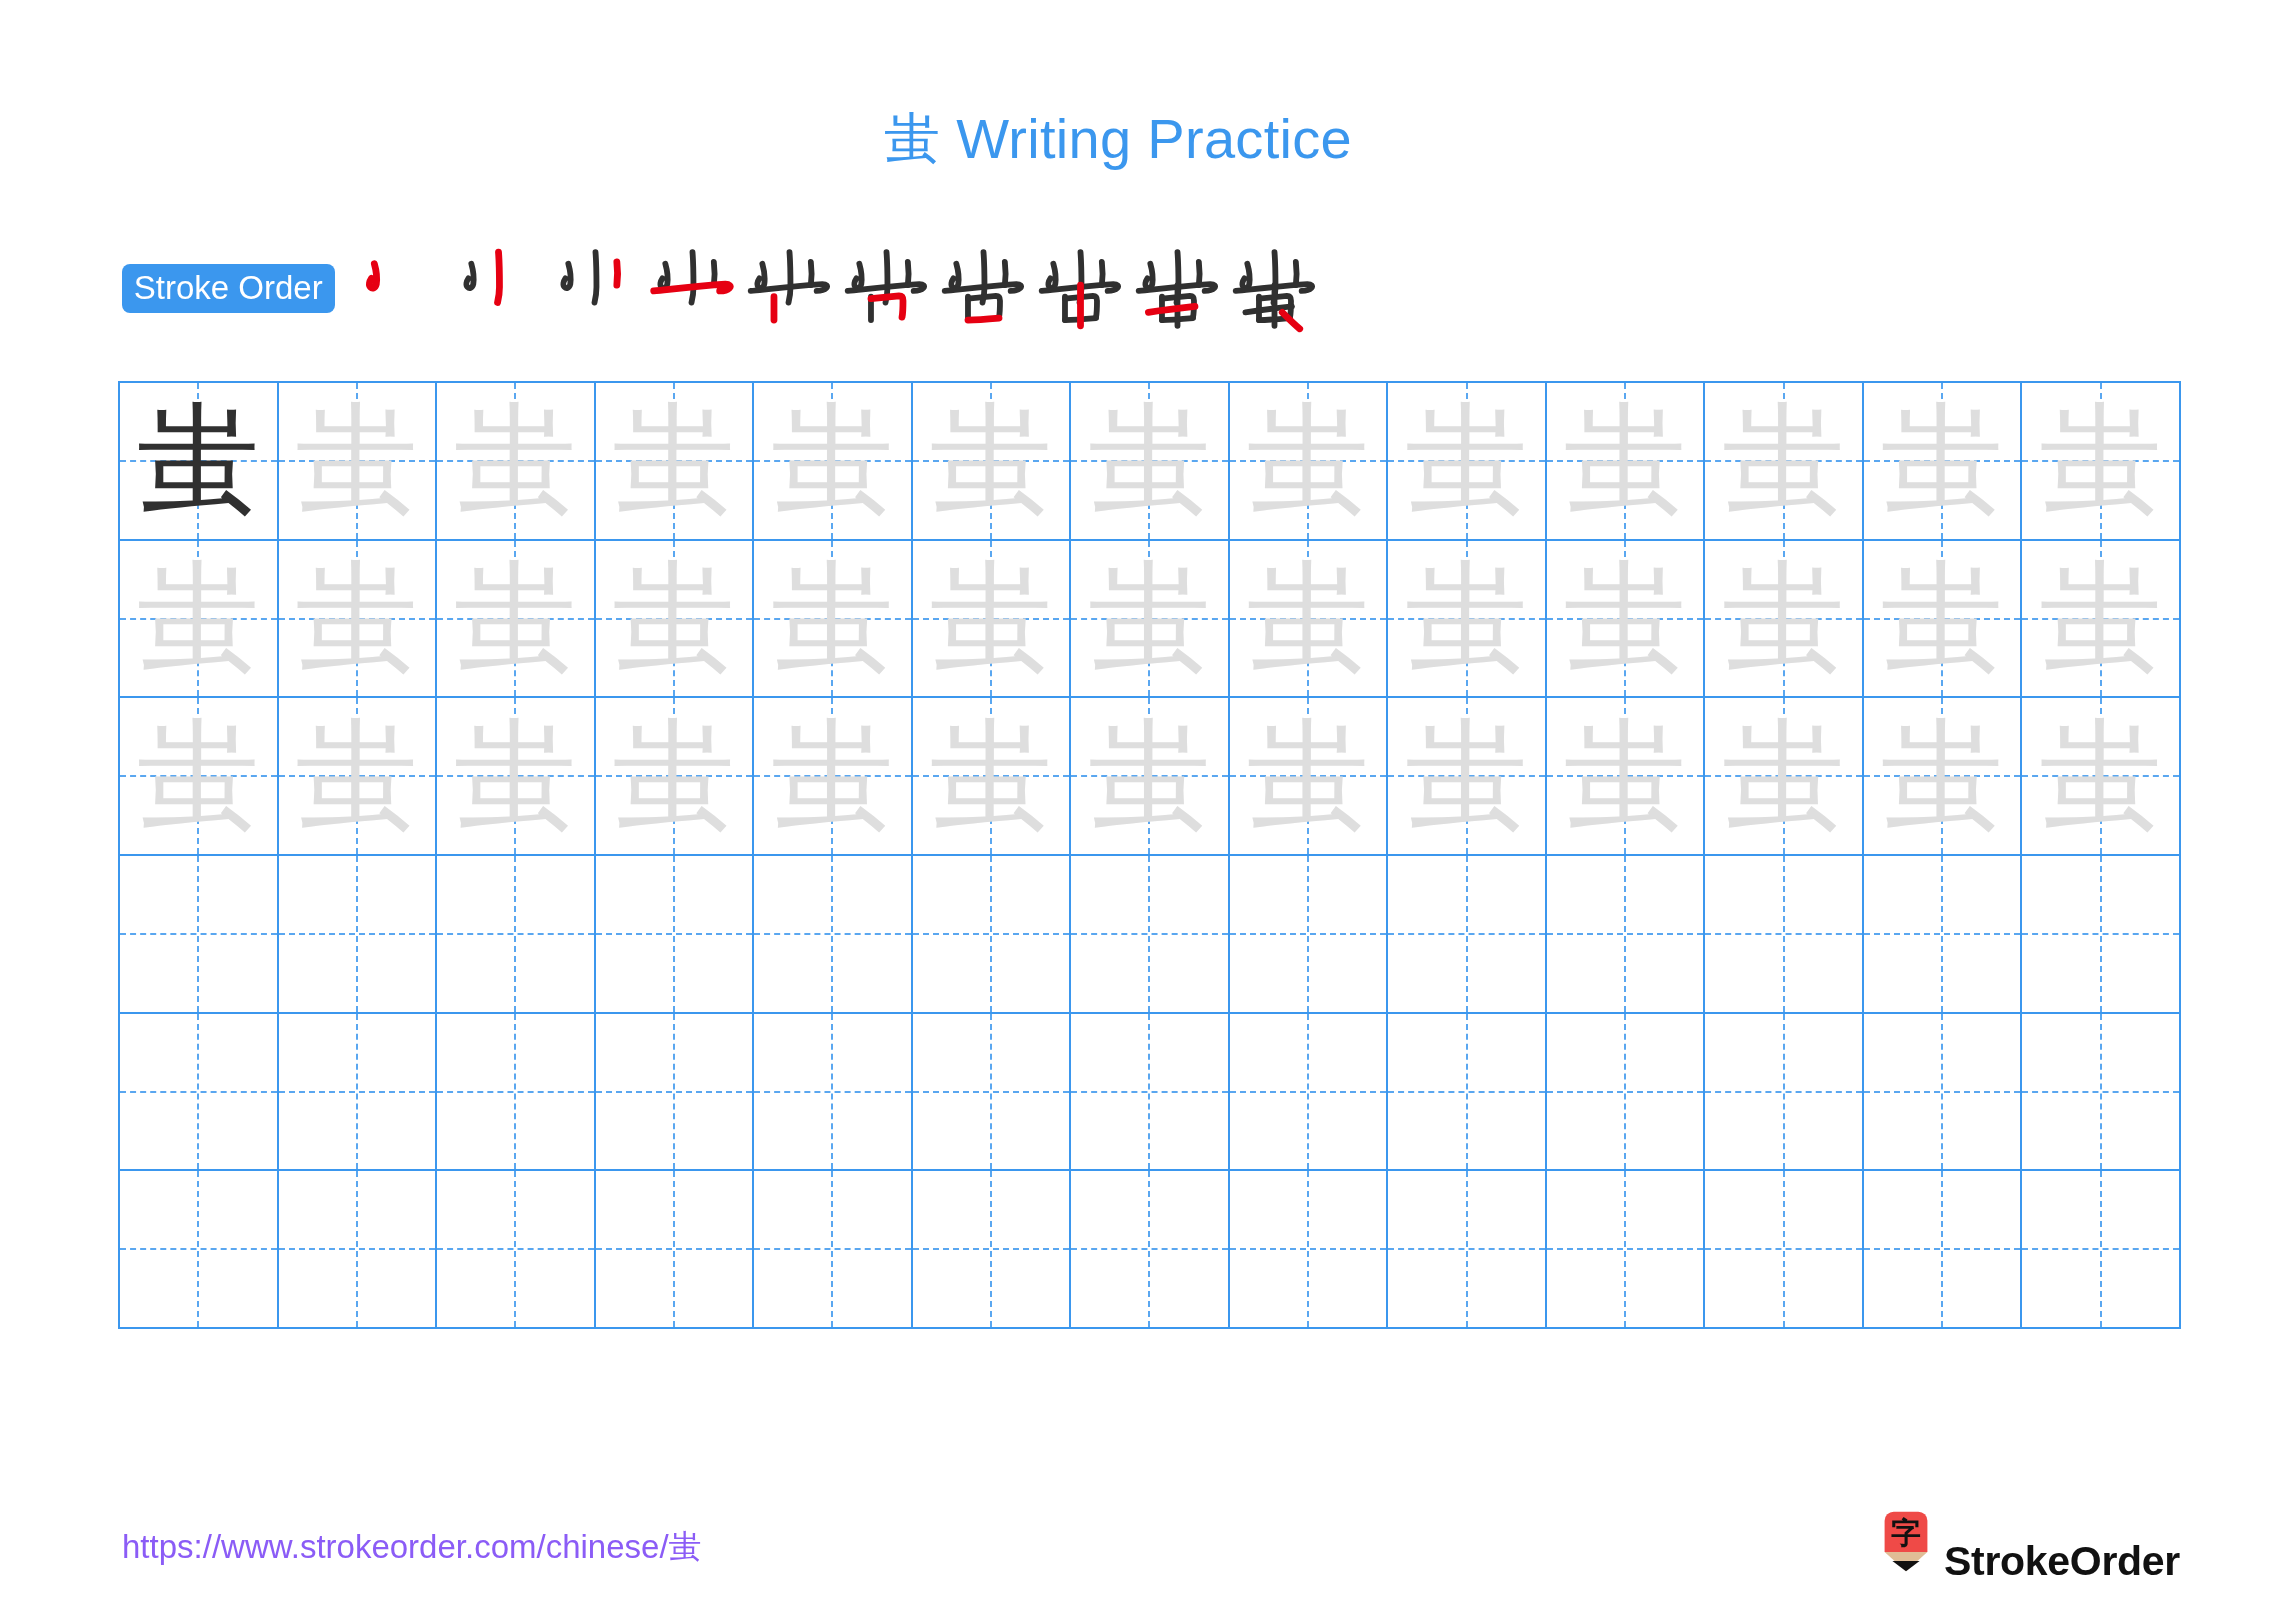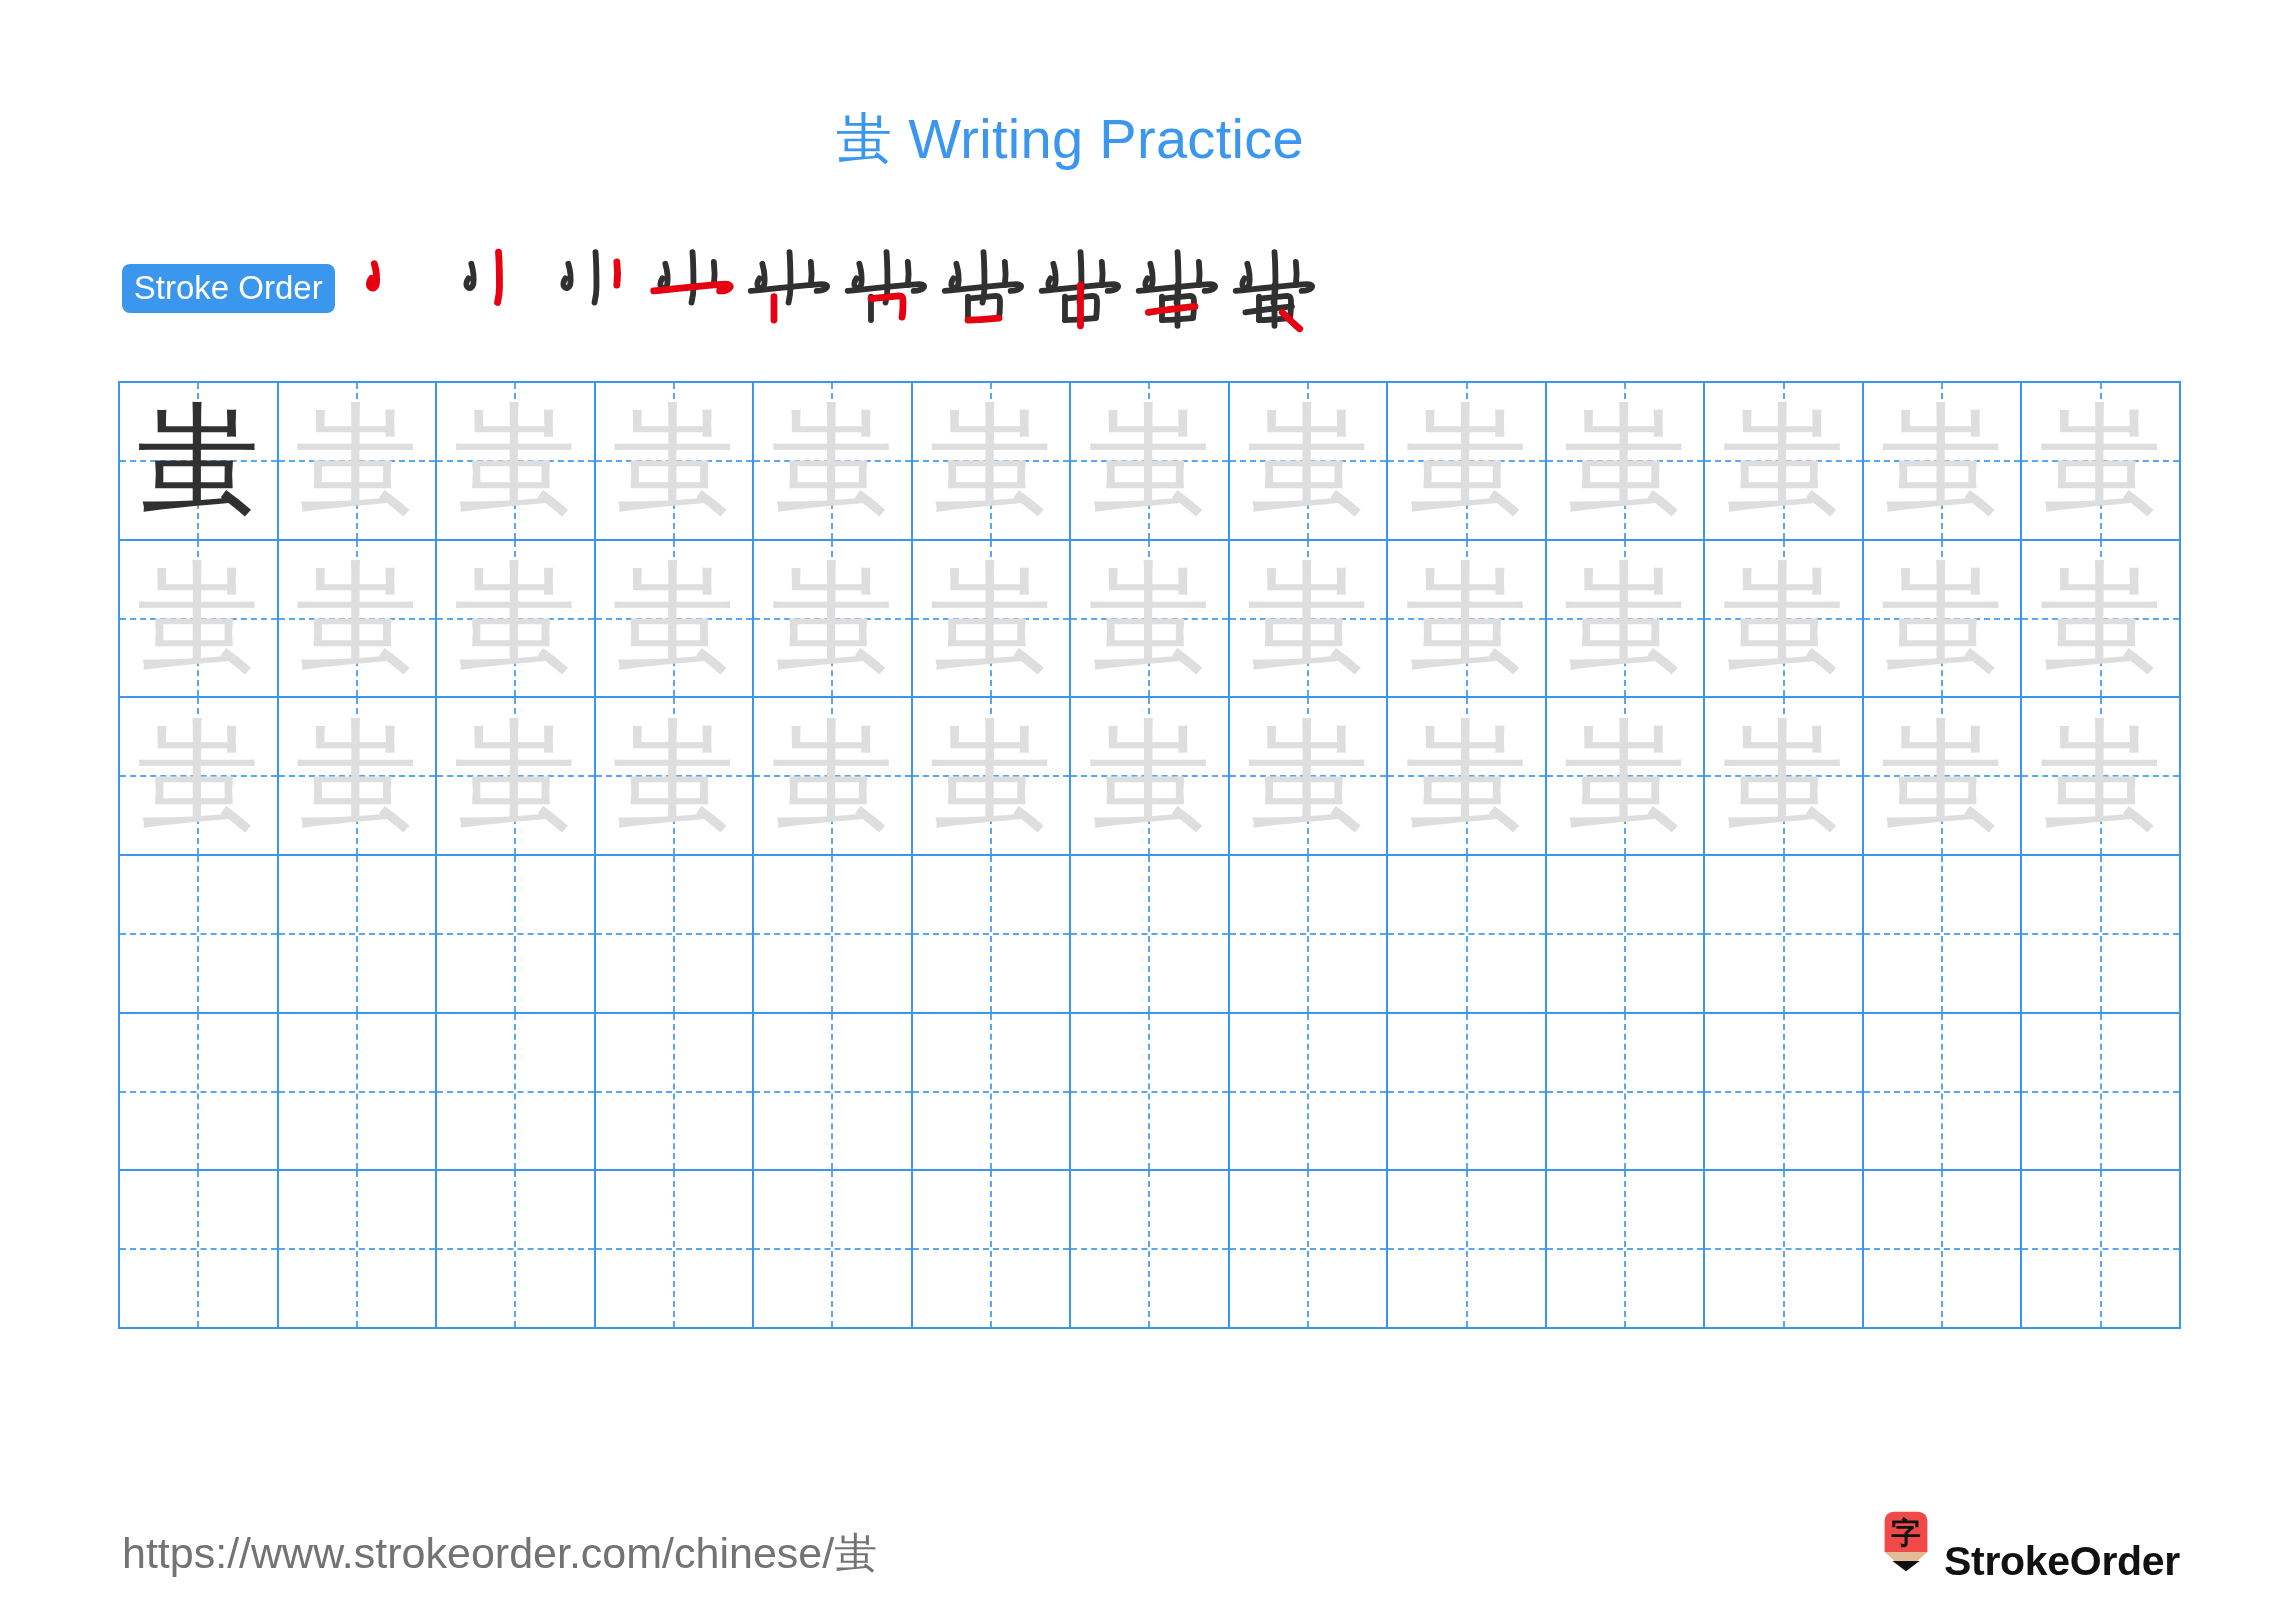--- a/index.html
+++ b/index.html
@@ -21,20 +21,21 @@
     top: 105px;
     left: 0;
     width: 2140px;
     text-align: center;
     color: #3b97ee;
     font-size: 56px;
     font-weight: 400;
     letter-spacing: 0.3px;
     white-space: nowrap;
     line-height: 1.2;
+    padding-left: 48px;
   }
   #page-title .han {
     font-family: "DejaVu Sans", sans-serif;
   }
 
   
   #stroke-order-row {
     position: absolute;
     top: 249px;
     left: 122px;
@@ -125,22 +126,22 @@
   }
   .cell-glyph.dark  { color: #303030; }
   .cell-glyph.trace { color: #dedede; }
   .cell-glyph.blank { color: transparent; }
 
   
   #footer-url {
     position: absolute;
     left: 122px;
     top: 1525px;
-    color: #737373;
-    font-size: 43px;
+    color: #8b5cf6;
+    font-size: 33px;
     white-space: nowrap;
   }
 
   #brand {
     position: absolute;
     right: 115px;
     top: 1505px;
     height: 72px;
     display: flex;
     align-items: center;

